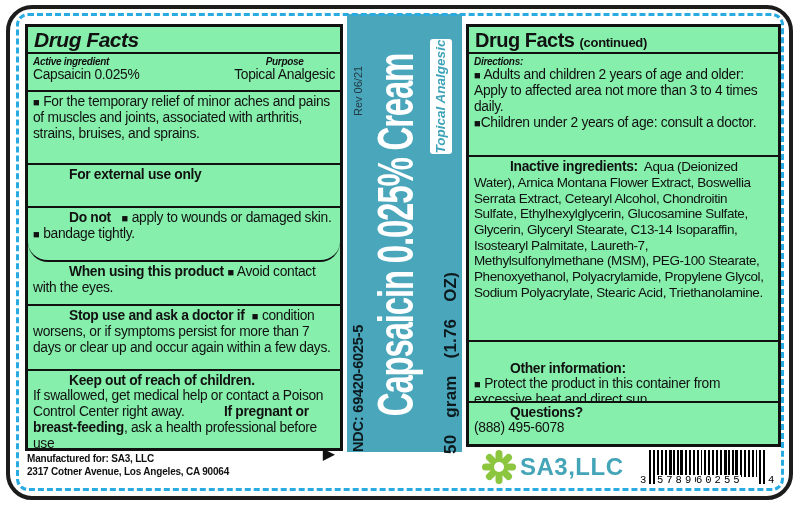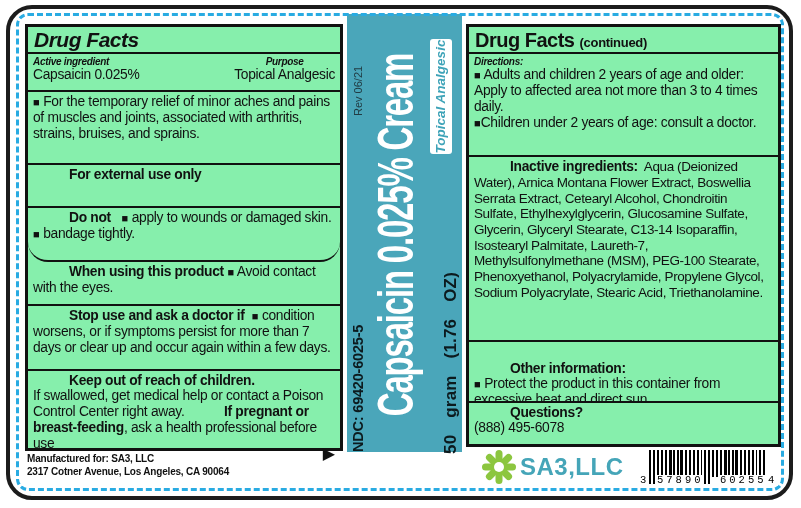--- a/index.html
+++ b/index.html
@@ -95,21 +95,21 @@
       repeating-linear-gradient(90deg, rgba(0,0,0,0) 0 5px, #000 5px 6.5px, rgba(0,0,0,0) 6.5px 9px);
   }
   .bars-l { left: 13px; } .bars-r { left: 68px; }
   .guard { position: absolute; top: 0; width: 2px; height: 34px; background: #000; }
   .g1 { left: 5px; } .g2 { left: 9px; }
   .g3 { left: 60px; } .g4 { left: 64px; }
   .g5 { left: 115px; } .g6 { left: 119px; }
   .bc-digit { position: absolute; font-family: "Liberation Mono", monospace; font-size: 10.5px; color: #000; background: #fff; line-height: 1; }
   .bc-left  { left: -4px; top: 25px; }
   .bc-g1 { left: 13px; top: 25px; width: 45px; text-align: center; letter-spacing: 3px; }
-  .bc-g2 { left: 76px; top: 25px; width: 45px; text-align: right; letter-spacing: 3px; }
+  .bc-g2 { left: 52px; top: 25px; width: 45px; text-align: right; letter-spacing: 3px; }
   .bc-right { left: 124px; top: 25px; }
 </style>
 </head>
 <body>
 
 <div class="label-outer"></div>
 <div class="dashed-frame"></div>
 
 <div class="panel panel-left">
   <div class="sec df-title">Drug Facts</div>

